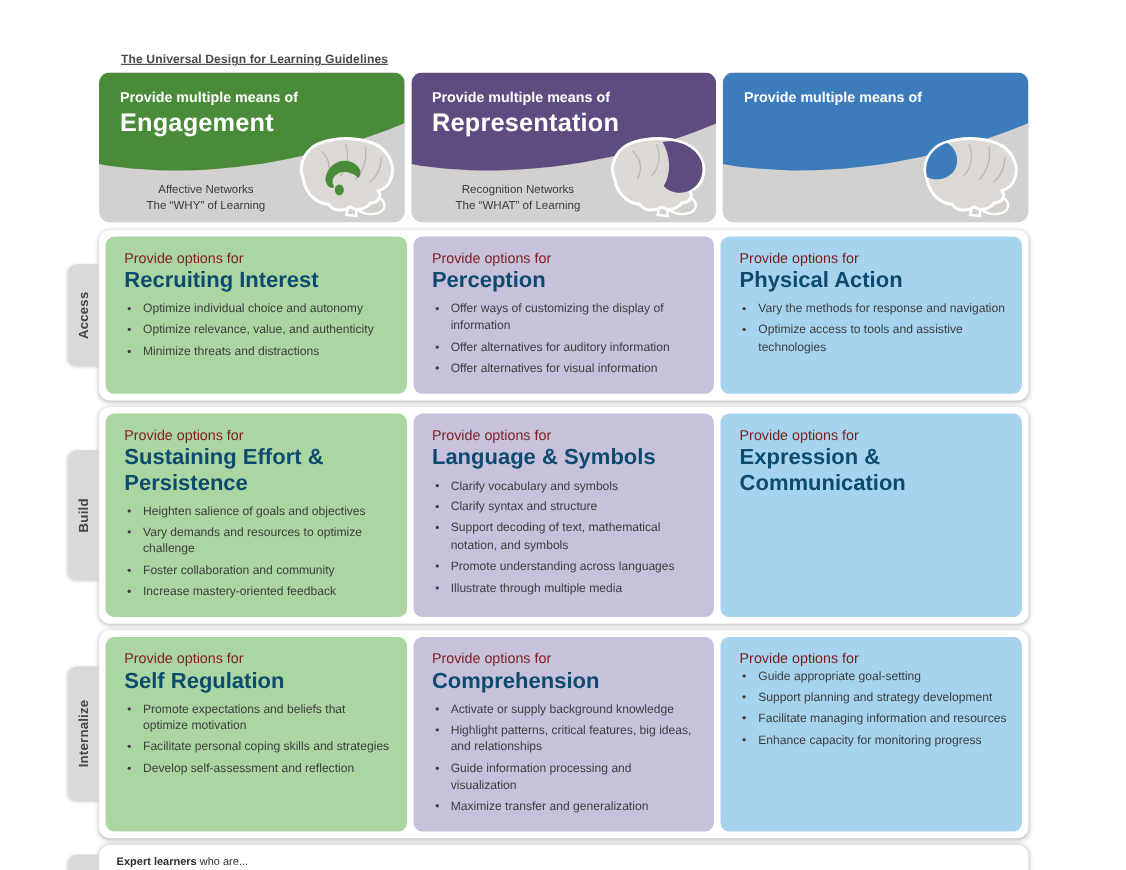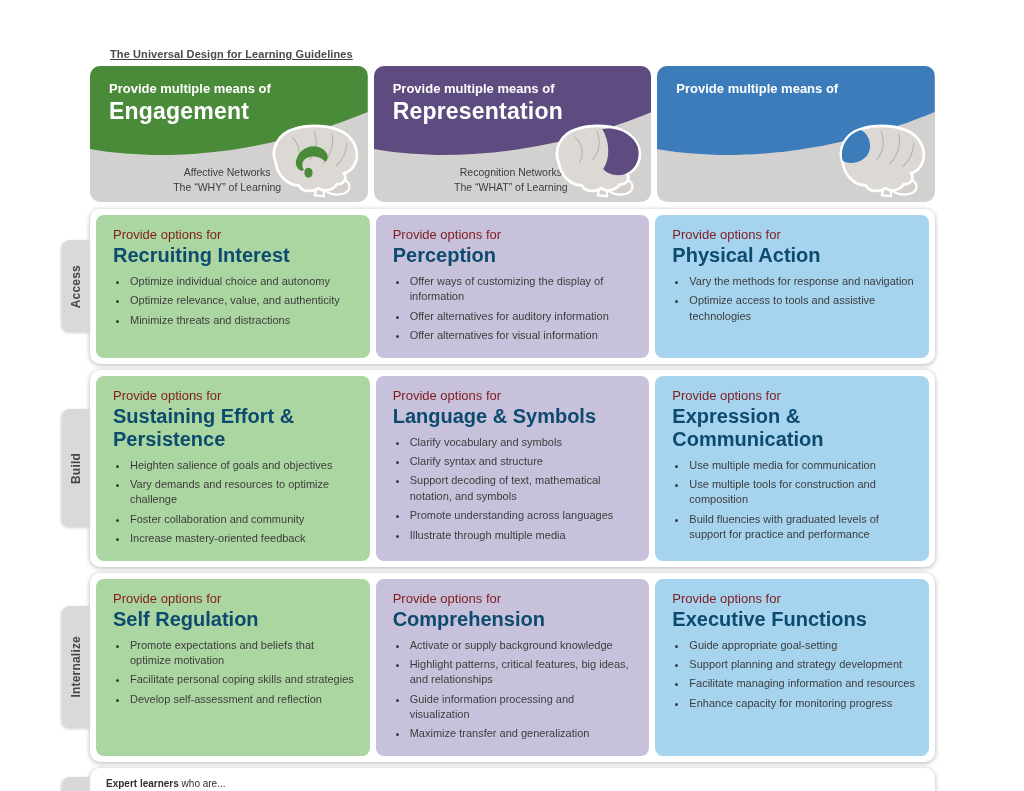--- a/index.html
+++ b/index.html
@@ -21,21 +21,21 @@
   
   .header-row{height:136px;margin-bottom:7px;}
   .header-card{position:relative;flex:1;border-radius:10px;overflow:hidden;background:var(--grayband,#d2d1cf);}
   .header-card .wave{position:absolute;left:0;top:0;width:100%;height:100%;}
   .header-card.engagement .wave path{fill:var(--green,#4a8b3a);}
   .header-card.representation .wave path{fill:var(--purple,#5e4b80);}
   .header-card.action .wave path{fill:var(--blue,#3d7cba);}
   .header-text{position:relative;padding:15px 0 0 19px;color:#fff;}
   .header-kicker{font-size:13px;font-weight:bold;margin-bottom:2px;}
   .header-title{font-size:23px;font-weight:bold;letter-spacing:.2px;}
-  .network{position:absolute;bottom:7px;left:0;width:70%;text-align:center;font-size:10.5px;color:#3c3c3c;line-height:1.45;padding-left:40px;}
+  .network{position:absolute;bottom:7px;left:0;width:70%;text-align:center;font-size:10.5px;color:#3c3c3c;line-height:1.45;}
   .brain{position:absolute;right:5px;bottom:4px;width:100px;height:78px;}
 
   
   .row{position:relative;background:#fff;border-radius:10px;box-shadow:0 1px 5px rgba(0,0,0,.30);padding:6px;display:flex;gap:6px;margin-bottom:6px;}
   .tab{position:absolute;left:-28px;top:50%;transform:translateY(-50%);width:28px;background:var(--graytab,#d9d9d9);border-radius:8px 0 0 8px;display:flex;align-items:center;justify-content:center;box-shadow:-1px 1px 3px rgba(0,0,0,.18);}
   .tab span{writing-mode:vertical-rl;transform:rotate(180deg);font-size:12px;font-weight:bold;color:#474747;letter-spacing:.2px;}
   .row-access .tab{height:92px;}
   .row-build .tab{height:118px;}
   .row-internalize .tab{height:122px;}
   .row-goal .tab{height:54px;}
@@ -200,25 +200,20 @@
           <li>Clarify vocabulary and symbols</li>
           <li>Clarify syntax and structure</li>
           <li>Support decoding of text, mathematical notation, and symbols</li>
           <li>Promote understanding across languages</li>
           <li>Illustrate through multiple media</li>
         </ul>
     </div>
     <div class="card col-blue">
       <div class="card-kicker">Provide options for</div>
       <div class="card-title">Expression &amp; Communication</div>
-      <ul class="bullets">
-          <li>Use multiple media for communication</li>
-          <li>Use multiple tools for construction and composition</li>
-          <li>Build fluencies with graduated levels of support for practice and performance</li>
-        </ul>
     </div>
   </div>
 
   <div class="band row row-internalize">
     <div class="tab">
         <span>Internalize</span>
       </div>
     <div class="card col-green">
       <div class="card-kicker">Provide options for</div>
       <div class="card-title">Self Regulation</div>
@@ -233,21 +228,20 @@
       <div class="card-title">Comprehension</div>
       <ul class="bullets">
           <li>Activate or supply background knowledge</li>
           <li>Highlight patterns, critical features, big ideas, and relationships</li>
           <li>Guide information processing and visualization</li>
           <li>Maximize transfer and generalization</li>
         </ul>
     </div>
     <div class="card col-blue">
       <div class="card-kicker">Provide options for</div>
-      <div class="card-title">Executive Functions</div>
       <ul class="bullets">
           <li>Guide appropriate goal-setting</li>
           <li>Support planning and strategy development</li>
           <li>Facilitate managing information and resources</li>
           <li>Enhance capacity for monitoring progress</li>
         </ul>
     </div>
   </div>
 
   <div class="band row row-goal">

